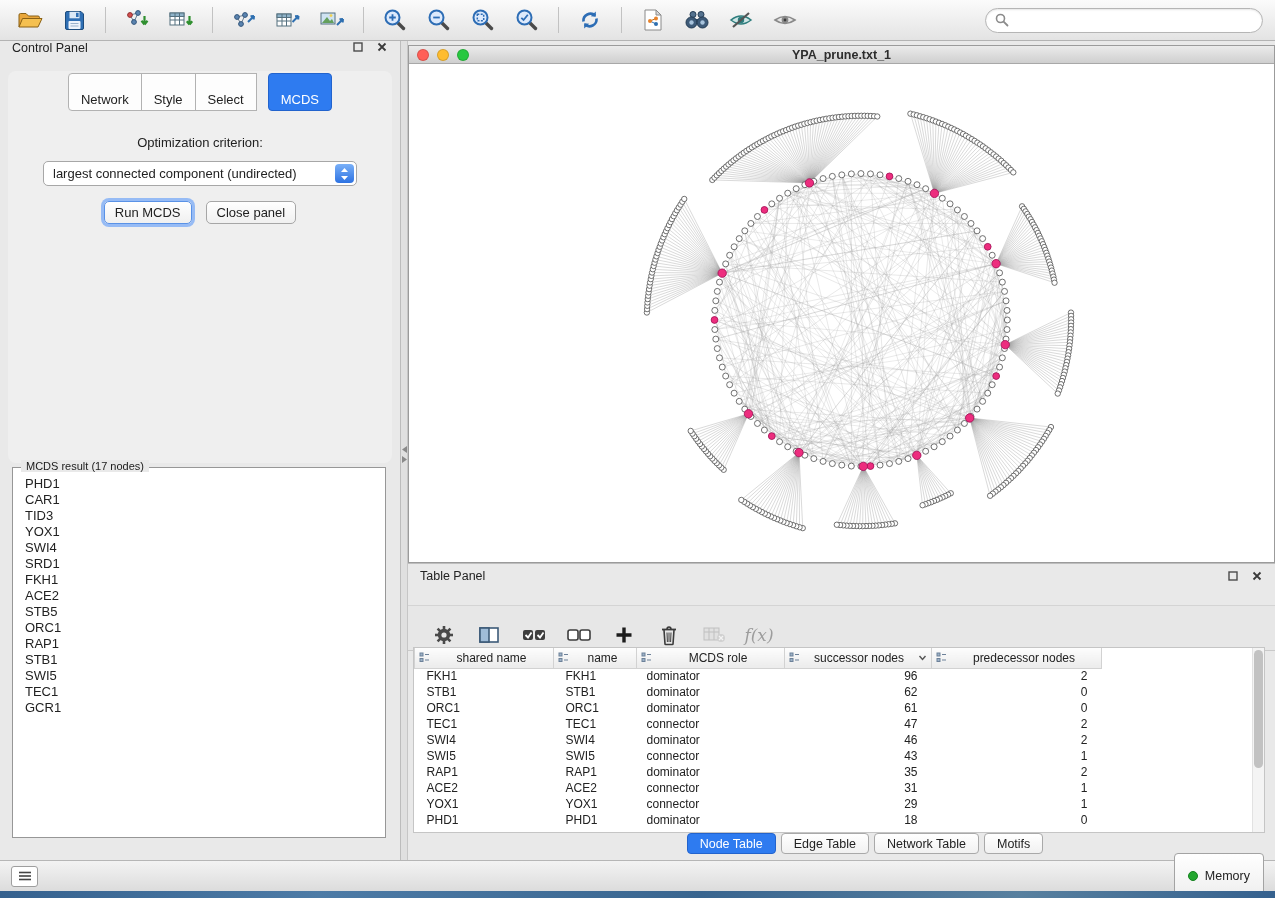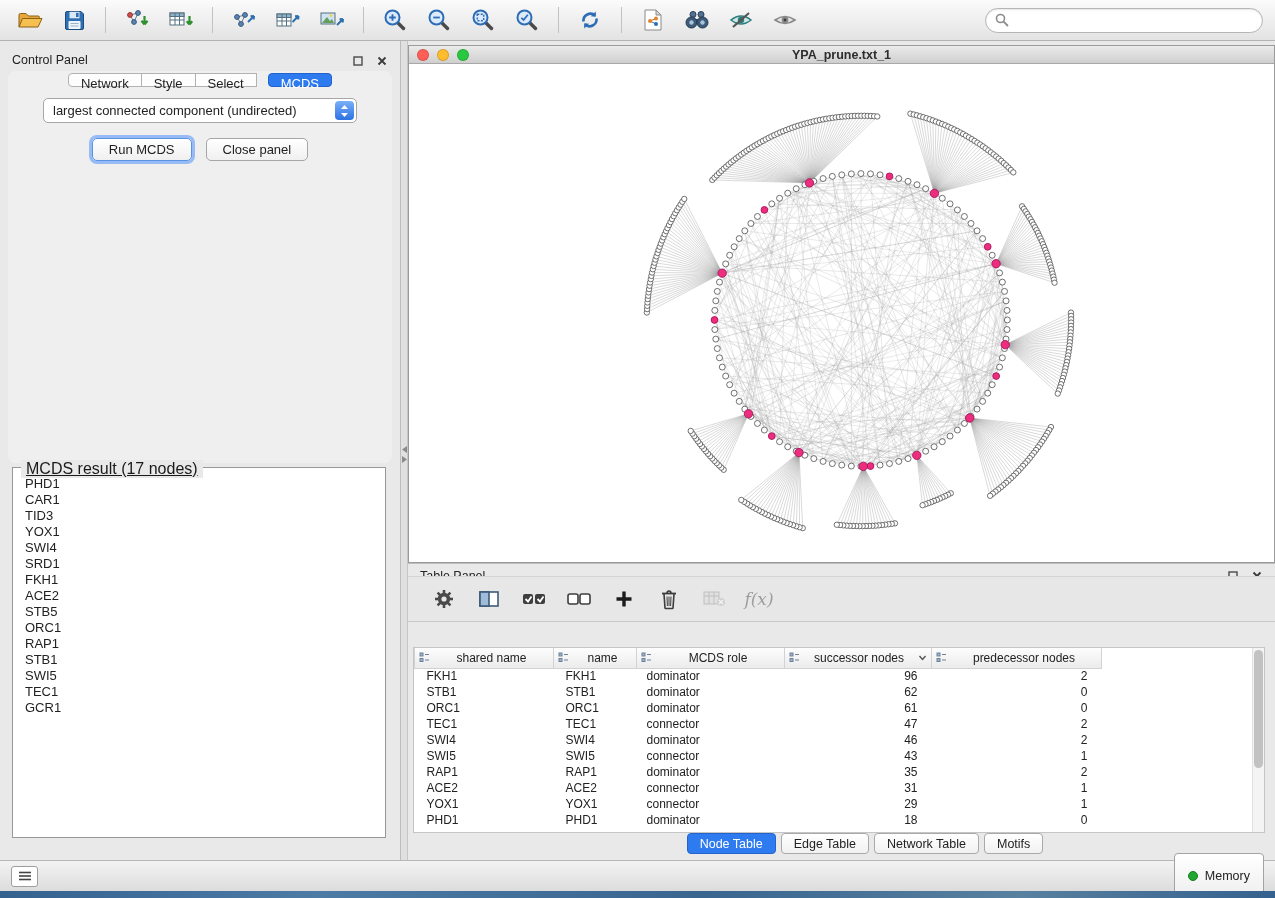--- a/index.html
+++ b/index.html
@@ -30,28 +30,28 @@
     box-shadow: inset 0 1px 2px rgba(0,0,0,.10);
   }
   .search-input { border:none; outline:none; flex:1; background:transparent; font-size:13px; font-family:inherit; }
 
   
   .control-panel {
     position:absolute; left:0; top:41px; width:401px; bottom:38px;
     background:#e9e9e9; border-right:1px solid #bcbcbc;
   }
   .control-panel > * { position:relative; }
-  .cp-header { height:26px; display:flex; align-items:flex-end; padding:0 12px; font-size:12.5px; }
+  .cp-header { height:26px; display:flex; align-items:flex-start; padding:0 12px; font-size:12.5px; }
   .win-btns { margin-left:auto; display:flex; gap:12px; align-items:center; }
   .win-btn { display:flex; align-items:center; justify-content:center; width:12px; height:12px; }
   .cp-inset { position:absolute; left:8px; right:8px; top:30px; height:392px; background:#efefef; border-radius:8px; }
   .cp-tabs { display:flex; justify-content:center; margin-top:6px; }
   .cp-tab {
-    background:#fdfdfd; border:1px solid #b2b2b2; padding:2px 12px;
-    font-size:13px; height:14px; line-height:15px;
+    background:#fdfdfd; border:1px solid #b2b2b2; padding:18px 12px;
+    font-size:13px; height:23px; line-height:15px;
   }
   .cp-tab + .cp-tab { margin-left:-1px; }
   .cp-tab:first-child { border-radius:4px 0 0 4px; }
   .cp-tab.active {
     background:#2e7bf0; border-color:#2263cd; color:#fff;
     border-radius:4px; margin-left:11px; z-index:1;
   }
   .cp-opt-label { text-align:center; margin-top:24px; font-size:13px; }
   .cp-select {
     margin:11px auto 0; width:314px; height:25px; background:#fff;
@@ -60,30 +60,30 @@
   }
   .select-stepper {
     position:absolute; right:2px; top:2px; bottom:2px; width:19px;
     background: linear-gradient(#79b0f8,#2d72e2); border-radius:4px;
     display:flex; flex-direction:column; align-items:center; justify-content:center; gap:2px;
   }
   .cp-buttons { display:flex; justify-content:center; gap:14px; margin-top:15px; }
   .btn {
     background: linear-gradient(#ffffff,#f0f0f0);
     border:1px solid #a6a6a6; border-radius:5px;
-    padding:3px 16px; font-size:13px; font-family:inherit; color:#222;
+    padding:3px 10px; font-size:13px; font-family:inherit; color:#222;
   }
   .btn-focus { box-shadow:0 0 0 3px rgba(77,143,250,.55); border-color:#5a92e6; }
   .mcds-box {
     position:absolute; left:12px; right:14px; top:426px; bottom:22px;
     border:1px solid #979797; background:#fff;
   }
   .mcds-legend {
     position:absolute; top:-8px; left:8px; background:#e9e9e9;
-    padding:0 5px; font-size:16px; color:#1a1a1a;text-decoration:underline;
+    padding:0 5px; font-size:11px; color:#1a1a1a;
   }
   .mcds-list { position:absolute; left:2px; right:2px; top:8px; bottom:2px; overflow:hidden; }
   .mcds-item { height:16px; line-height:16px; padding-left:10px; font-size:13px; }
 
   
   .divider-v {
     position:absolute; left:401px; top:41px; width:7px; bottom:38px;
     background:#e0e0e0; border-right:1px solid #c6c6c6;
   }
   .divider-arrows { position:absolute; left:0; top:405px; width:7px; display:flex; flex-direction:column; gap:3px; align-items:center; }
@@ -104,23 +104,23 @@
   .net-canvas { position:absolute; left:0; right:0; top:18px; bottom:0; background:#fff; }
   .net-canvas svg { width:100%; height:100%; }
 
   
   .table-panel {
     position:absolute; left:408px; top:563px; right:0; bottom:38px;
     background:#e9e9e9; border-top:1px solid #bdbdbd;
   }
   .tp-header { height:24px; display:flex; align-items:center; padding:6px 12px; font-size:12.5px;gap:38px; }
   .tp-toolbar {
-    position:absolute; left:0; right:0; top:12px; height:46px;
+    position:absolute; left:0; right:0; top:41px; height:46px;
     background:#e7e7e7; border-top:1px solid #d4d4d4; border-bottom:1px solid #c9c9c9;
-    display:flex; align-items:center; gap:17px; padding-left:22px;
+    display:flex; align-items:flex-end; gap:17px; padding-left:22px;
   }
   .tp-tool { width:28px; height:30px; display:flex; align-items:center; justify-content:center; }
   .fx-label { font-family:"DejaVu Serif", serif; font-style:italic; font-size:17px; color:#9d9d9d; }
   .table-wrap {
     position:absolute; left:5px; right:10px; top:83px; height:186px;
     background:#fff; border:1px solid #c5c5c5; overflow:hidden;
   }
   table.node-table { border-collapse:collapse; table-layout:fixed; }
   .node-table th {
     height:20px; font-weight:normal; font-size:12px;
@@ -374,20 +374,21 @@
           </svg>
         </span>
     </span>
   </div>
   <div class="cp-tabs">
     <div class="cp-tab">Network</div>
     <div class="cp-tab">Style</div>
     <div class="cp-tab">Select</div>
     <div class="cp-tab active">MCDS</div>
   </div>
+  <div class="cp-opt-label">Optimization criterion:</div>
   <div class="cp-select">
     <span>largest connected component (undirected)</span>
     <span class="select-stepper">
       <svg width="9" height="6">
           <path d="M1 5 L4.5 1 L8 5 Z" fill="#fff"></path>
         </svg>
       <svg width="9" height="6">
           <path d="M1 1 L4.5 5 L8 1 Z" fill="#fff"></path>
         </svg>
     </span>

